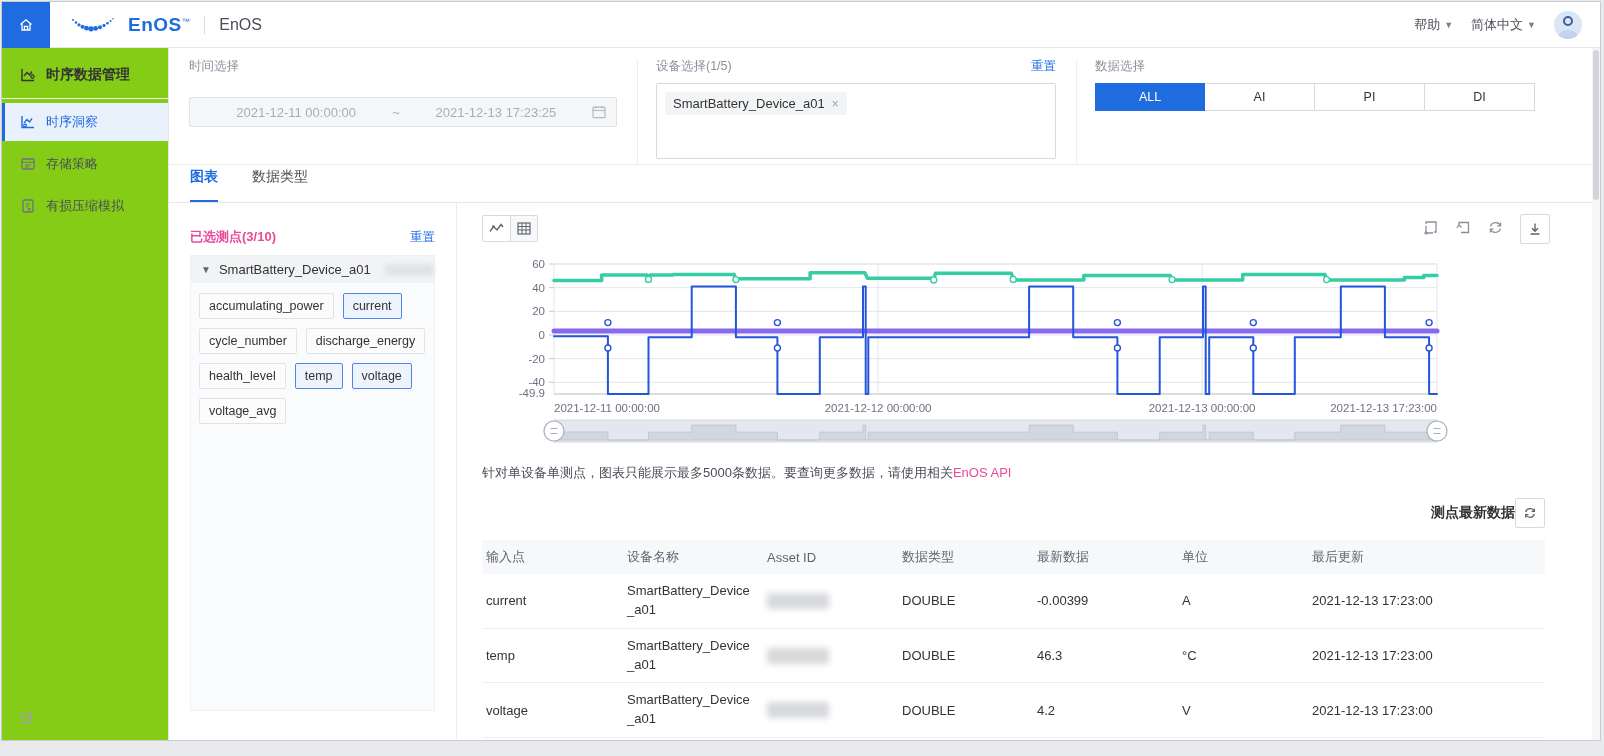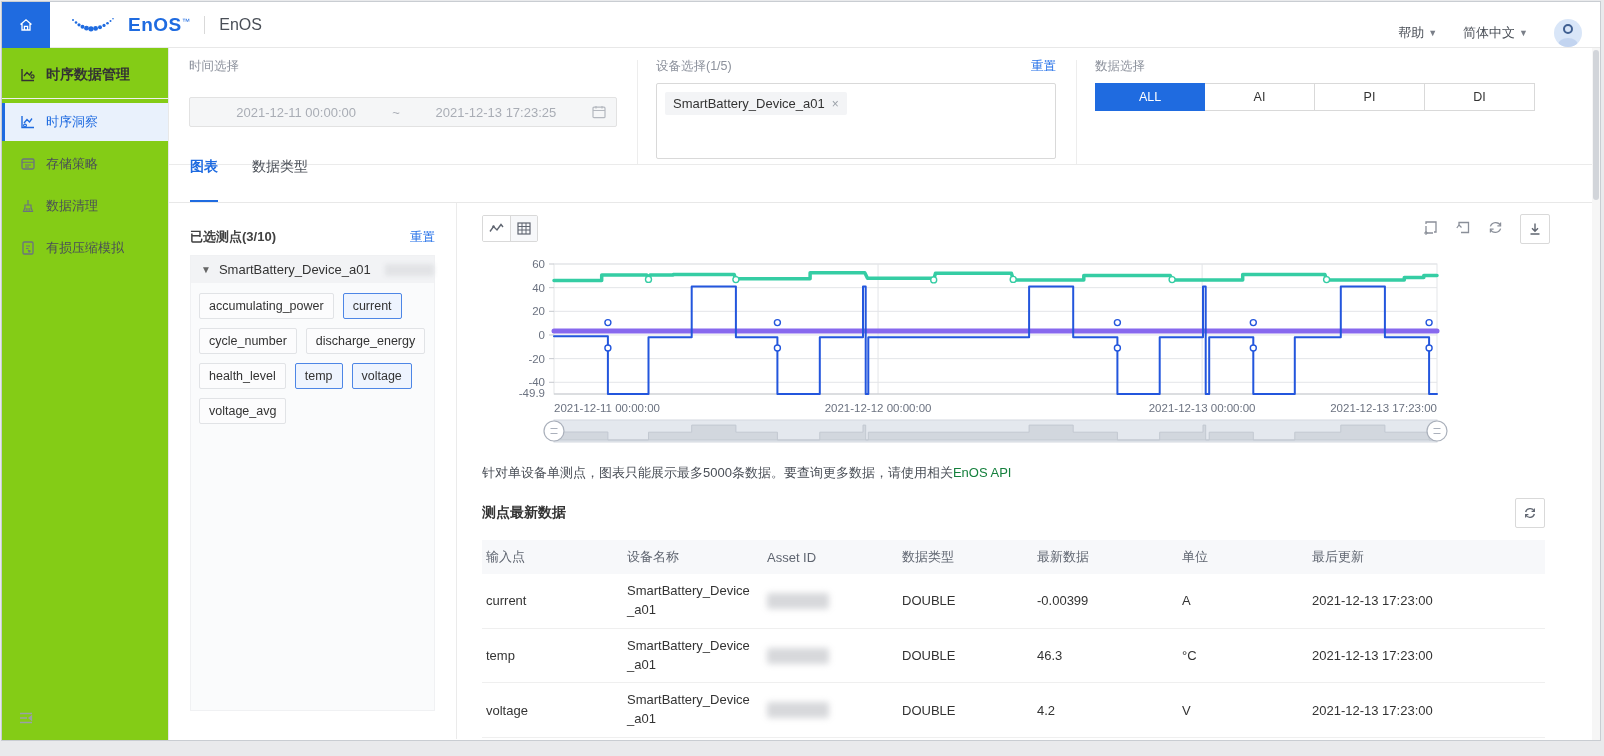--- a/index.html
+++ b/index.html
@@ -9,21 +9,21 @@
 
   
   .topbar { height:46px; border-bottom:1px solid #e8e8e8; display:flex; align-items:center; position:relative; background:#fff; }
   .home-btn { width:48px; height:46px; background:#1f6be0; display:flex; align-items:center; justify-content:center; cursor:pointer; }
   .logo-wrap { display:flex; align-items:center; margin-left:20px; }
   .logo-word { font-size:19px; color:#1f6be0; margin-left:6px; letter-spacing:.5px; }
   .logo-word b { font-weight:700; }
   .logo-tm { font-size:8px; vertical-align:super; color:#1f6be0; }
   .tb-divider { width:1px; height:18px; background:#d9d9d9; margin:0 14px; }
   .product-name { font-size:16px; color:#4a4f57; }
-  .tb-right { position:absolute; right:18px; top:8px; height:46px; display:flex; align-items:center; gap:26px;text-align:right; }
+  .tb-right { position:absolute; right:18px; top:0; height:46px; display:flex; align-items:center; gap:18px;text-align:right; }
   .tb-link { font-size:13px; color:#4a4f57; cursor:pointer; display:flex; align-items:center; gap:4px; }
   .caret { font-size:9px; color:#7a7f88; }
   .avatar { width:28px; height:28px; border-radius:50%; background:#d9e6f8; position:relative; overflow:hidden; cursor:pointer; }
   .avatar .head { position:absolute; top:5px; left:9px; width:10px; height:10px; border-radius:50%; border:2px solid #3f5f91; }
   .avatar .shoulders { position:absolute; top:19px; left:4px; width:20px; height:14px; border-radius:50%; background:#c2d4f0; }
 
   
   .body { display:flex; height:692px; }
   .sidebar { width:167px; border-right:1px solid #e8e8e8; position:relative; flex:none; background:#84cc16; }
   .main { flex:1; position:relative; overflow:hidden; }
@@ -47,53 +47,53 @@
   .seg.selected { background:#1f6be0; border-color:#1f6be0; color:#fff; }
   .date-range { margin-top:14px; width:428px; height:30px; background:#f5f6f7; border:1px solid #e2e2e2; border-radius:2px; display:flex; align-items:center; font-size:13px; color:#a9adb5; padding:0 10px; }
   .date-range .dr-part { flex:1; text-align:center; }
   .v-sep { width:1px; background:#ededed; margin:2px 18px 0 18px; height:104px; }
   .device-box { width:400px; height:76px; border:1px solid #d9d9d9; border-radius:2px; padding:8px; }
   .device-tag { display:inline-flex; align-items:center; gap:7px; background:#f3f4f6; border-radius:2px; padding:4px 8px; font-size:13px; color:#333; }
   .tag-x { color:#9aa0a8; font-size:12px; cursor:pointer; }
 
   
   .tabs { height:38px; border-bottom:1px solid #e8e8e8; padding-left:21px; display:flex; gap:34px; align-items:flex-end; }
-  .tab { font-size:14px; color:#4a4f57; padding-bottom:26px; cursor:pointer; position:relative; }
+  .tab { font-size:14px; color:#4a4f57; padding-bottom:16px; cursor:pointer; position:relative; }
   .tab.active { color:#1f6be0; font-weight:700; }
   .tab.active::after { content:""; position:absolute; left:0; right:0; bottom:0; height:2px; background:#1f6be0; }
 
   
   .content { display:flex; height:536px; }
   .points-panel { width:288px; flex:none; border-right:1px solid #ebebeb; padding:13px 21px 0 21px; }
   .search-box { position:relative; }
   .search-box input { width:100%; height:30px; border:1px solid #d9d9d9; border-radius:2px; font-size:13px; padding:0 28px 0 10px; color:#333; font-family:inherit; outline:none; }
   .search-box input::placeholder { color:#bcc1c9; }
   .search-icon { position:absolute; right:9px; top:8px; }
   .sel-row { display:flex; justify-content:space-between; align-items:center; margin:12px 0 9px 0; }
-  .sel-label { font-size:13px; font-weight:700; color:#404040; }
+  .sel-label { font-size:13px; font-weight:700; color:#ec4899; }
   .tree { background:#fafbfc; border:1px solid #f0f1f3; height:456px; }
   .tree-head { background:#f2f3f5; height:27px; display:flex; align-items:center; gap:8px; padding-left:10px; font-size:13px; color:#333; cursor:pointer; }
   .tree-caret { font-size:10px; color:#666; }
   .blur-sm { width:56px; height:12px; background:#e2e3e6; filter:blur(2px); border-radius:2px; margin-left:6px; }
   .chips { padding:10px 8px; display:flex; flex-wrap:wrap; gap:9px; }
   .chip { border:1px solid #e1e3e6; background:#fcfcfd; border-radius:2px; padding:5px 9px; font-size:12.5px; color:#333; cursor:pointer; }
   .chip.sel { border-color:#4d86e6; background:#eef4fe; }
 
   
   .chart-panel { flex:1; padding:12px 0 0 25px; position:relative; }
   .chart-toggles { display:inline-flex; border:1px solid #d9d9d9; border-radius:2px; overflow:hidden; }
   .ct-btn { width:27px; height:25px; display:flex; align-items:center; justify-content:center; background:#fff; cursor:pointer; }
   .ct-btn + .ct-btn { border-left:1px solid #d9d9d9; background:#f7f8fa; }
   .chart-tools { position:absolute; top:16px; right:96px; display:flex; gap:15px; }
   .tool-icon { cursor:pointer; }
   .dl-btn { position:absolute; top:11px; right:50px; width:30px; height:30px; border:1px solid #d9d9d9; border-radius:2px; display:flex; align-items:center; justify-content:center; background:#fff; cursor:pointer; }
   .axis-t { font-size:11.5px; fill:#6b7280; }
   .xlab { font-size:11.5px; fill:#6b7280; }
   .chart-note { font-size:13px; color:#4a4f57; margin:10px 0 0 0; }
-  .chart-note a { color:#15803d; text-decoration:none; cursor:pointer; }
+  .chart-note a { color:#ec4899; text-decoration:none; cursor:pointer; }
 
   
   .latest-head { display:flex; justify-content:space-between; align-items:center; margin:16px 16px 0 0; }
   .latest-title { font-size:14px; font-weight:700; color:#333; }
   .refresh-btn { width:30px; height:30px; border:1px solid #d9d9d9; border-radius:2px; display:flex; align-items:center; justify-content:center; background:#fff; cursor:pointer; }
   .table { margin-top:12px; width:1063px; font-size:13px; }
   .t-row { display:grid; grid-template-columns:141px 140px 135px 135px 145px 130px 1fr; align-items:center; }
   .t-head { background:#f7f8fa; color:#5f6570; height:34px; }
   .t-head > div { padding-left:4px; }
   .t-body-row { border-bottom:1px solid #efefef; min-height:54px; color:#333; }
@@ -171,27 +171,20 @@
             <circle cx="5" cy="11.5" r="1.4" fill="none" stroke="#1f6be0" stroke-width="1.2"></circle>
           </svg>
         <span>时序洞察</span>
       </div>
       <div class="sb-item">
         <svg class="sb-icon" viewBox="0 0 16 16">
             <rect x="2" y="3" width="12" height="10" rx="1.5" fill="none" stroke="#6b7280" stroke-width="1.3"></rect>
             <path d="M2 6.2 H14 M5 9 H11 M5 11 H9" stroke="#6b7280" stroke-width="1.1" fill="none"></path>
           </svg>
         <span>存储策略</span>
-      </div>
-      <div class="sb-item">
-        <svg class="sb-icon" viewBox="0 0 16 16">
-            <path d="M8 2 V7 M5 7 H11 V9.5 L12.5 13.5 H3.5 L5 9.5 Z" fill="none" stroke="#6b7280" stroke-width="1.2"></path>
-            <path d="M6.2 10 V13 M8 10 V13 M9.8 10 V13" stroke="#6b7280" stroke-width="1"></path>
-          </svg>
-        <span>数据清理</span>
       </div>
       <div class="sb-item">
         <svg class="sb-icon" viewBox="0 0 16 16">
             <rect x="3" y="2" width="10" height="12" rx="1.2" fill="none" stroke="#6b7280" stroke-width="1.3"></rect>
             <path d="M6 6 H10 M6 8.5 L8.5 8.5 M8 10 L10 12 M10 12 H8.2 M10 12 V10.2" stroke="#6b7280" stroke-width="1.1" fill="none"></path>
           </svg>
         <span>有损压缩模拟</span>
       </div>
       <svg class="sb-collapse" width="16" height="16" viewBox="0 0 16 16">
           <path d="M2 3.5 H14 M2 8 H9 M2 12.5 H14 M13.5 6 L11 8 L13.5 10 Z" stroke="#9aa0a8" stroke-width="1.3" fill="#9aa0a8"></path>
@@ -360,21 +353,21 @@
               <circle cx="72" cy="179" r="10" fill="#fff" stroke="#aab0bb" stroke-width="1.2"></circle>
               <path d="M68.5 176.5 H75.5 M68.5 181.5 H75.5" stroke="#aab0bb" stroke-width="1.2"></path>
               <circle cx="955" cy="179" r="10" fill="#fff" stroke="#aab0bb" stroke-width="1.2"></circle>
               <path d="M951.5 176.5 H958.5 M951.5 181.5 H958.5" stroke="#aab0bb" stroke-width="1.2"></path>
             </svg>
 
           <div class="chart-note">
             <span>针对单设备单测点，图表只能展示最多5000条数据。要查询更多数据，请使用相关</span><a>EnOS API</a>
           </div>
 
-          <div class="latest-head" style="width:1063px;">
+          <div class="latest-head" style="width:1063px;justify-content:flex-end;">
             <span class="latest-title">测点最新数据</span>
             <div class="refresh-btn">
               <svg width="14" height="14" viewBox="0 0 14 14">
                   <path d="M11.4 5.2 A4.8 4.8 0 0 0 2.6 6 M2.6 8.8 A4.8 4.8 0 0 0 11.4 8" fill="none" stroke="#5f6570" stroke-width="1.3"></path>
                   <path d="M11.4 2.5 V5.4 H8.6 M2.6 11.5 V8.6 H5.4" fill="none" stroke="#5f6570" stroke-width="1.1"></path>
                 </svg>
             </div>
           </div>
 
           <div class="table">

